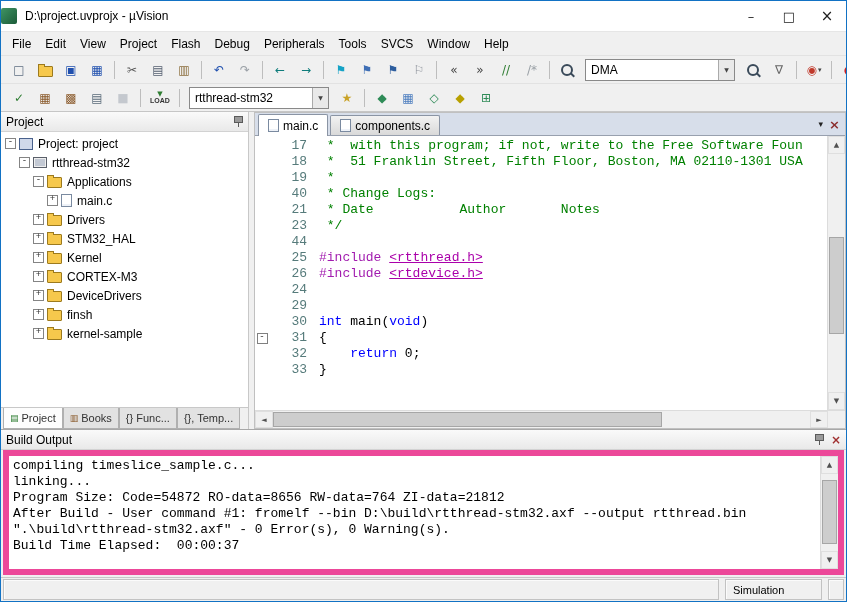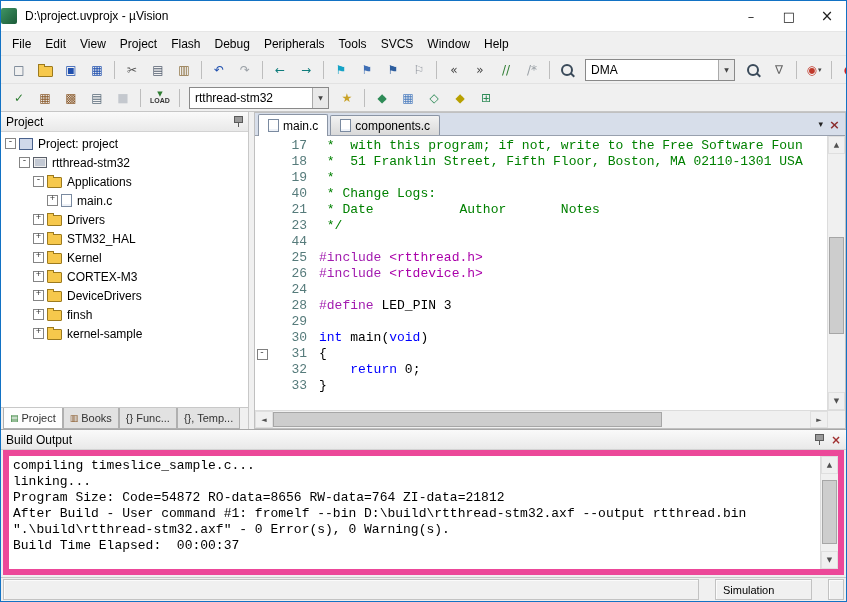--- a/index.html
+++ b/index.html
@@ -75,41 +75,41 @@
 
   .code-wrap{flex:1;display:flex;min-height:0;}
   .code-area{flex:1;overflow:hidden;font-family:"Liberation Mono","DejaVu Sans Mono",monospace;font-size:13px;line-height:16px;padding-top:2px;background:#fff;}
   .code-line{display:flex;height:16px;}
   .fold-margin{width:14px;flex:none;display:flex;align-items:center;justify-content:center;}
   .fold-box{width:9px;height:9px;border:1px solid #808080;font:9px/7px "Liberation Mono",monospace;text-align:center;color:#333;background:#fff;}
   .line-num{width:38px;flex:none;text-align:right;padding-right:12px;color:#567b7b;}
   .code-text{white-space:pre;}
   .tok-comment{color:#008000;}
   .tok-preproc{color:#a21caf;}
-  .tok-string{color:#aa00aa;}
+  .tok-string{color:#aa00aa;text-decoration:underline;}
   .tok-keyword{color:#0000ff;}
   .tok-plain{color:#000;}
 
   .vscroll{width:17px;flex:none;background:#f0f0f0;border-left:1px solid #dcdcdc;display:flex;flex-direction:column;}
   .scroll-arrow{height:16px;flex:none;display:flex;align-items:center;justify-content:center;font-family:"DejaVu Sans",sans-serif;font-size:7px;color:#505050;background:#f0f0f0;border:1px solid #dfdfdf;}
   .vtrack{flex:1;position:relative;}
   .vthumb{position:absolute;left:1px;right:1px;background:#cdcdcd;border:1px solid #a6a6a6;}
   .hscroll{height:17px;flex:none;display:flex;background:#f0f0f0;border-top:1px solid #dcdcdc;}
   .hscroll .scroll-arrow{width:16px;height:auto;}
   .htrack{flex:1;position:relative;}
   .hthumb{position:absolute;top:1px;bottom:1px;left:0;width:72%;background:#cdcdcd;border:1px solid #a6a6a6;}
   .corner{width:17px;flex:none;background:#f0f0f0;}
 
   
   .build-panel{height:147px;flex:none;display:flex;flex-direction:column;background:#f0f0f0;border-top:1px solid #a8a8a8;}
   .build-content{flex:1;display:flex;min-height:0;margin:0 2px 2px 2px;border:6px solid #ec4899;background:#fff;}
   .bo-lines{flex:1;font-family:"Liberation Mono","DejaVu Sans Mono",monospace;font-size:13px;line-height:16px;padding:2px 4px;white-space:pre;overflow:hidden;color:#000;}
 
   
-  .statusbar{height:21px;flex:none;display:flex;align-items:stretch;gap:16px;background:#f0f0f0;border-top:1px solid #c8c8c8;padding:1px 2px;font-size:11px;}
+  .statusbar{height:21px;flex:none;display:flex;align-items:stretch;gap:6px;background:#f0f0f0;border-top:1px solid #c8c8c8;padding:1px 2px;font-size:11px;}
   .sb-cell{border:1px solid #c2c2c2;box-shadow:inset 1px 1px 0 #fbfbfb;background:#f0f0f0;display:flex;align-items:center;}
   .sb-main{flex:1;}
   .sb-sim{width:88px;padding-left:7px;}
   .sb-grip{width:14px;}
 </style>
 </head>
 <body>
 
 <div class="window">
 
@@ -423,25 +423,20 @@
                 <span class="line-num">26</span>
                 <span class="code-text"><span class="tok-preproc">#include </span><span class="tok-string">&lt;rtdevice.h&gt;</span></span>
               </div>
               <div class="code-line">
                 <span class="fold-margin"></span>
                 <span class="line-num">24</span>
                 <span class="code-text"></span>
               </div>
               <div class="code-line">
                 <span class="fold-margin"></span>
-                <span class="line-num">28</span>
-                <span class="code-text"><span class="tok-preproc">#define </span><span class="tok-plain">LED_PIN 3</span></span>
-              </div>
-              <div class="code-line">
-                <span class="fold-margin"></span>
                 <span class="line-num">29</span>
                 <span class="code-text"></span>
               </div>
               <div class="code-line">
                 <span class="fold-margin"></span>
                 <span class="line-num">30</span>
                 <span class="code-text"><span class="tok-keyword">int</span><span class="tok-plain"> main(</span><span class="tok-keyword">void</span><span class="tok-plain">)</span></span>
               </div>
               <div class="code-line">
                 <span class="fold-margin">

